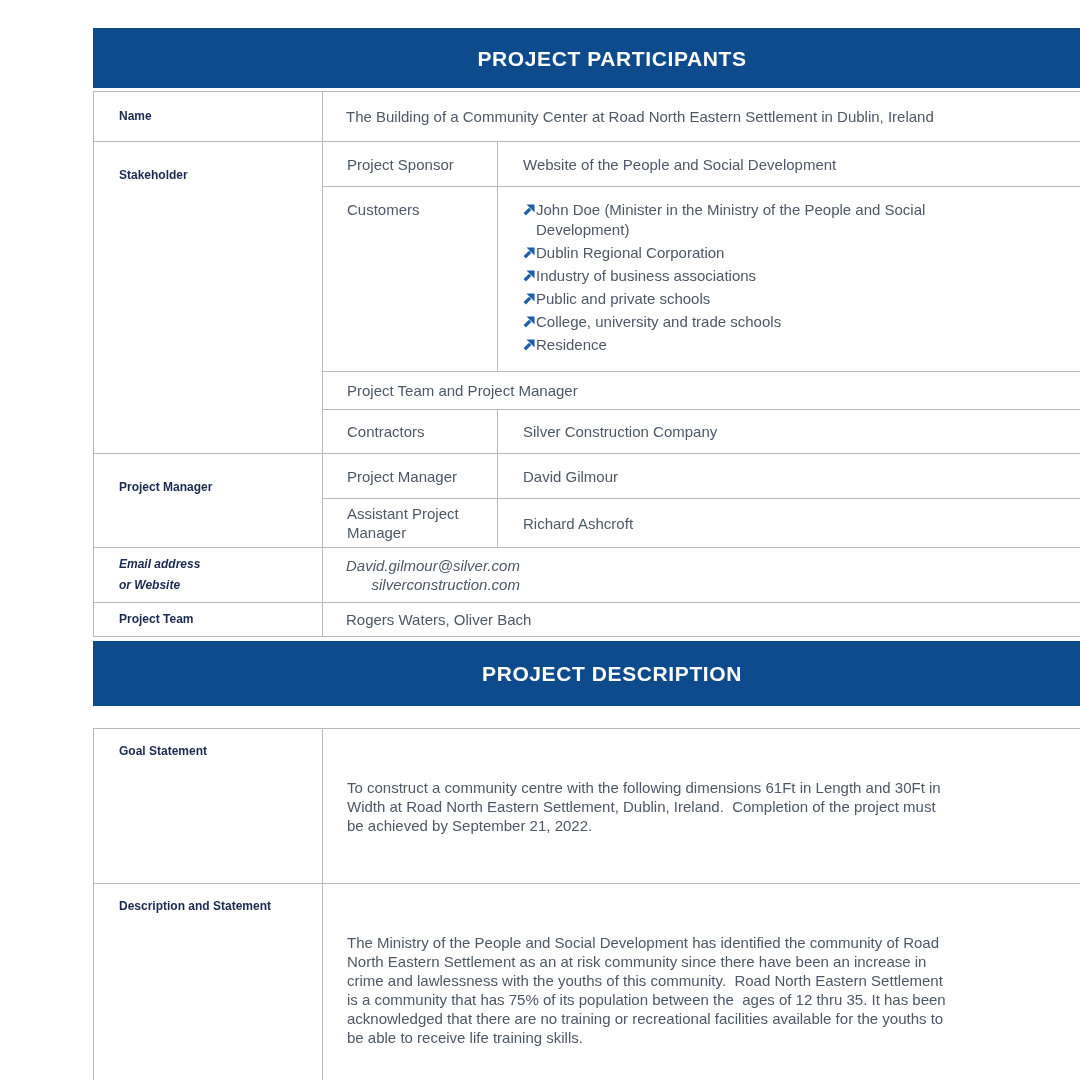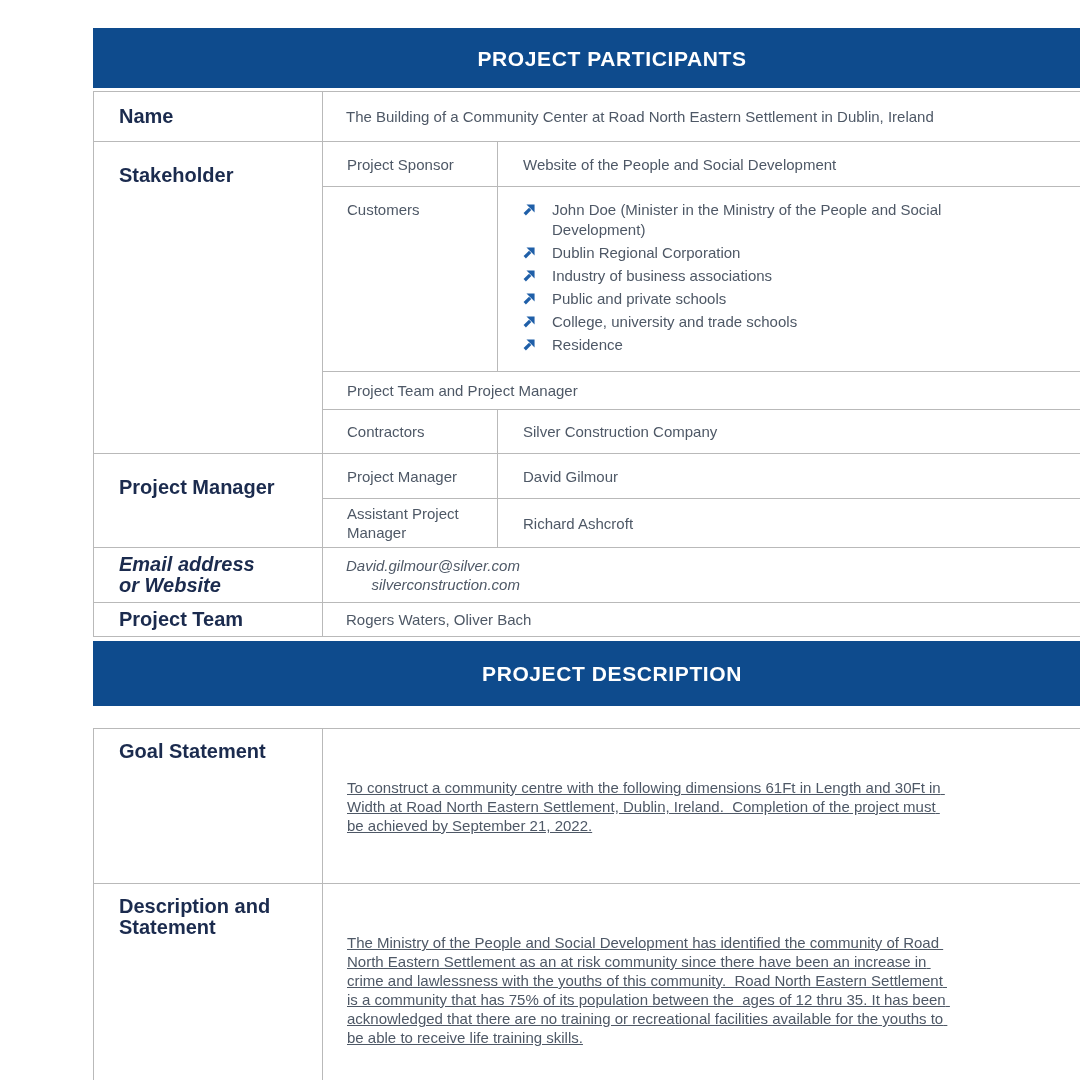--- a/index.html
+++ b/index.html
@@ -26,53 +26,53 @@
   .banner1{height:60px;margin-bottom:3px;}
   .banner2{height:65px;margin-top:4px;margin-bottom:22px;}
 
   .tbl{width:100%;}
   .row{display:flex;border:1.5px solid var(--bd);border-top:none;background:#fff;}
   .tbl .row:first-child{border-top:1.5px solid var(--bd);}
 
   .lbl{
     width:229px;flex-shrink:0;border-right:1.5px solid var(--bd);
     padding-left:25px;padding-right:12px;
-    color:var(--navy);font-weight:700;font-size:20px;line-height:21px;
+    color:var(--navy);font-weight:700;font-size:12px;line-height:21px;
   }
   .lbl.c{display:flex;align-items:center;}
   .lbl.top{padding-top:23px;}
   .val{flex:1;display:flex;align-items:center;padding:7px 30px 7px 23px;text-align:right;}
   .wrapname{max-width:600px;}
 
   .subs{flex:1;display:flex;flex-direction:column;}
   .srow{display:flex;border-bottom:1.5px solid var(--bd);}
   .srow:last-child{border-bottom:none;}
   .slbl{
     width:175px;flex-shrink:0;border-right:1.5px solid var(--bd);
     padding:4px 20px 4px 24px;display:flex;align-items:center;
   }
   .sval{flex:1;display:flex;align-items:center;padding:4px 20px 4px 25px;}
   .cust-row .slbl,.cust-row .sval{align-items:flex-start;padding-top:13px;}
 
   .clist{list-style:none;}
-  .clist li{display:flex;gap:16px;margin-bottom:3px;line-height:20px;}
+  .clist li{display:flex;gap:0;margin-bottom:3px;line-height:20px;}
   .arr{flex-shrink:0;}
   .arr svg{display:block;margin-top:3px;}
   .cust-text{max-width:425px;}
 
   .spanrow{padding-left:24px;display:flex;align-items:center;}
 
   .prelines{white-space:pre-line;font-style:italic;}
 
   .drow .lbl{padding-top:12px;}
   .para{
     flex:1;padding:11px 40px 10px 24px;
     white-space:pre-wrap;line-height:19px;
   }
-  .para span{display:block;max-width:600px;text-decoration:underline;}
+  .para span{display:block;max-width:600px;}
 </style>
 </head>
 <body>
 
 <div class="doc">
 
   <header class="banner banner1">
     <span>PROJECT PARTICIPANTS</span>
   </header>
 

